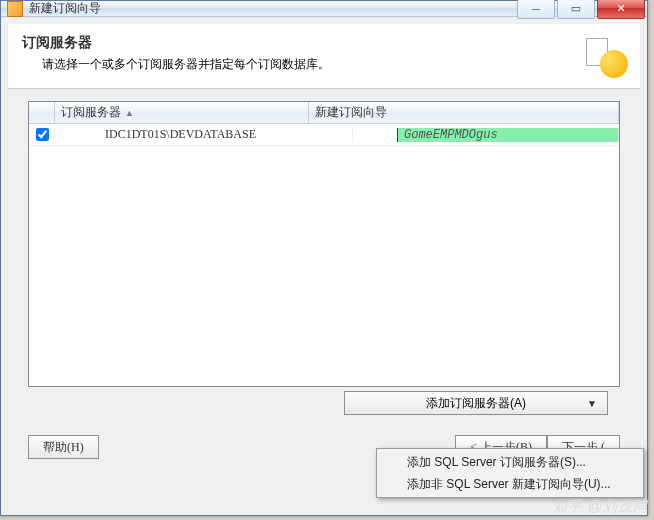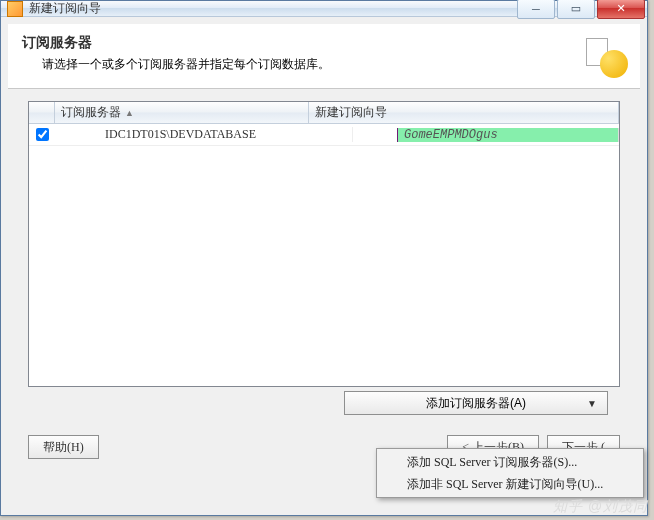--- a/index.html
+++ b/index.html
@@ -36,26 +36,26 @@
 
 .grid-body .row { display:flex; height:22px; align-items:center; border-bottom:1px solid #eee;gap:44px; }
 .cb-cell { width:26px; display:flex; justify-content:center; }
 .cb-cell input { width:13px; height:13px; }
 .srv-cell { width:254px; padding:0 6px; color:#333; border-right:1px solid #eee; font-family: Tahoma; }
 .db-cell { flex:1; padding:0 6px; font-family: Liberation Mono, monospace; font-style: italic; color: #555; border-left:1px solid #701a75; border-right:1px solid #ddd; background:#86efac; }
 
 .dropdown-btn { margin: 4px 12px 0 auto; width: 264px; height: 24px; background: linear-gradient(#fdfdfd,#e9e9e9); border:1px solid #8e8f8f; display:flex; align-items:center; justify-content:center; position:relative; }
 .dropdown-btn .arrow-d { position:absolute; right:10px; font-size:10px; color:#333; }
 
-.footer { padding: 10px 20px 12px; display:flex; align-items:center; gap:8px; border-top: none; }
+.footer { padding: 10px 20px 12px; display:flex; align-items:center; border-top: none; }
 .btn { height: 24px; padding: 0 14px; background: linear-gradient(#fdfdfd,#e9e9e9); border:1px solid #8e8f8f; color:#333; display:flex; align-items:center; justify-content:center; font-family: "Microsoft YaHei", Tahoma; font-size:12px; }
 .footer .spacer { flex:1; }
 
 .menu-popup { position:absolute; left: 376px; top: 448px; width: 268px; background:#f2f2f2; border:1px solid #9a9a9a; box-shadow: 2px 2px 5px rgba(0,0,0,.35); padding:2px; }
-.menu-item { height: 22px; display:flex; align-items:center; padding-left: 28px; color:#222;font-family:Liberation Serif, serif; }
+.menu-item { height: 22px; display:flex; align-items:center; padding-left: 28px; color:#222; }
 
 .watermark { position:absolute; right:6px; bottom:4px; color:#dcdcdc; font-size:14px; font-style:italic; letter-spacing:1px; pointer-events:none; }
 </style>
 </head>
 <body>
 
 <div class="window">
   <div class="titlebar">
     <div class="app-icon"></div>
     <div class="title">新建订阅向导</div>

